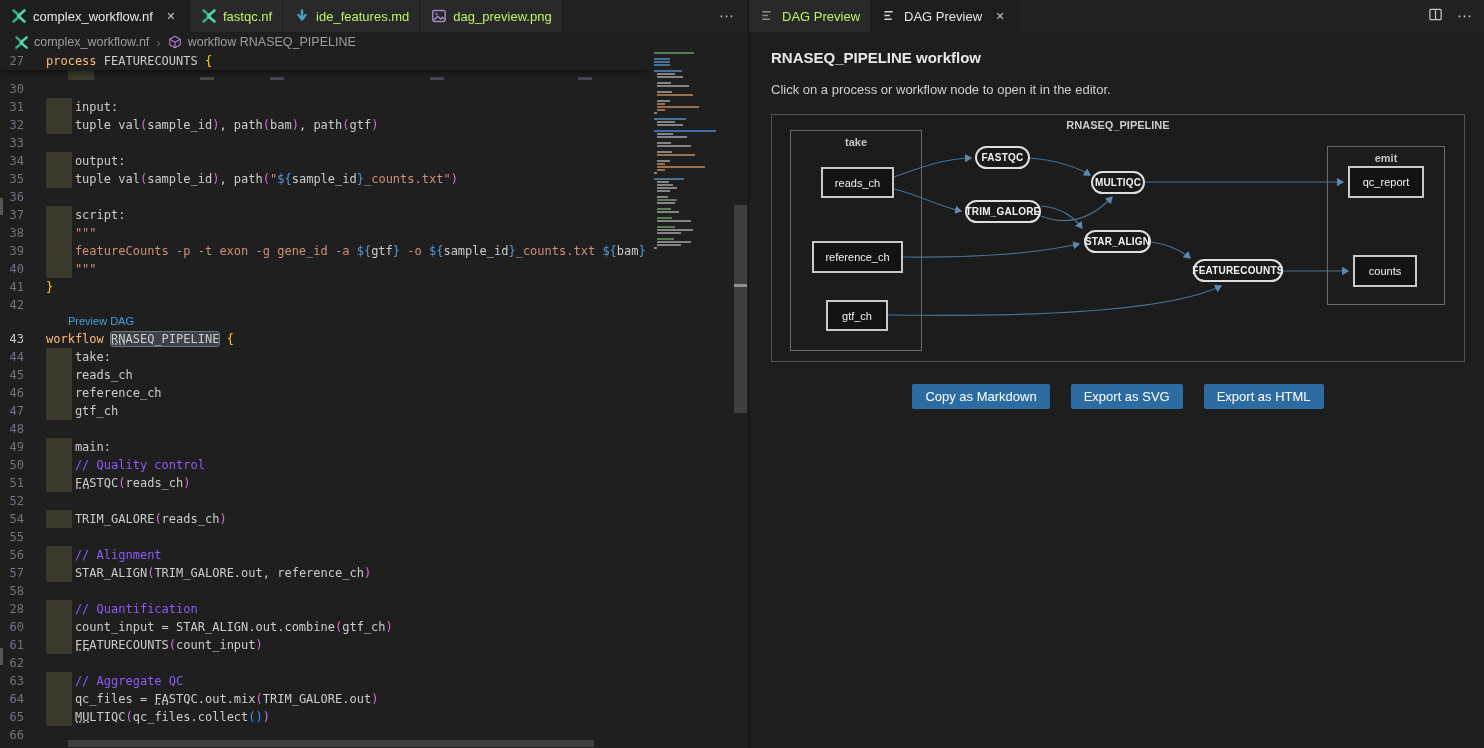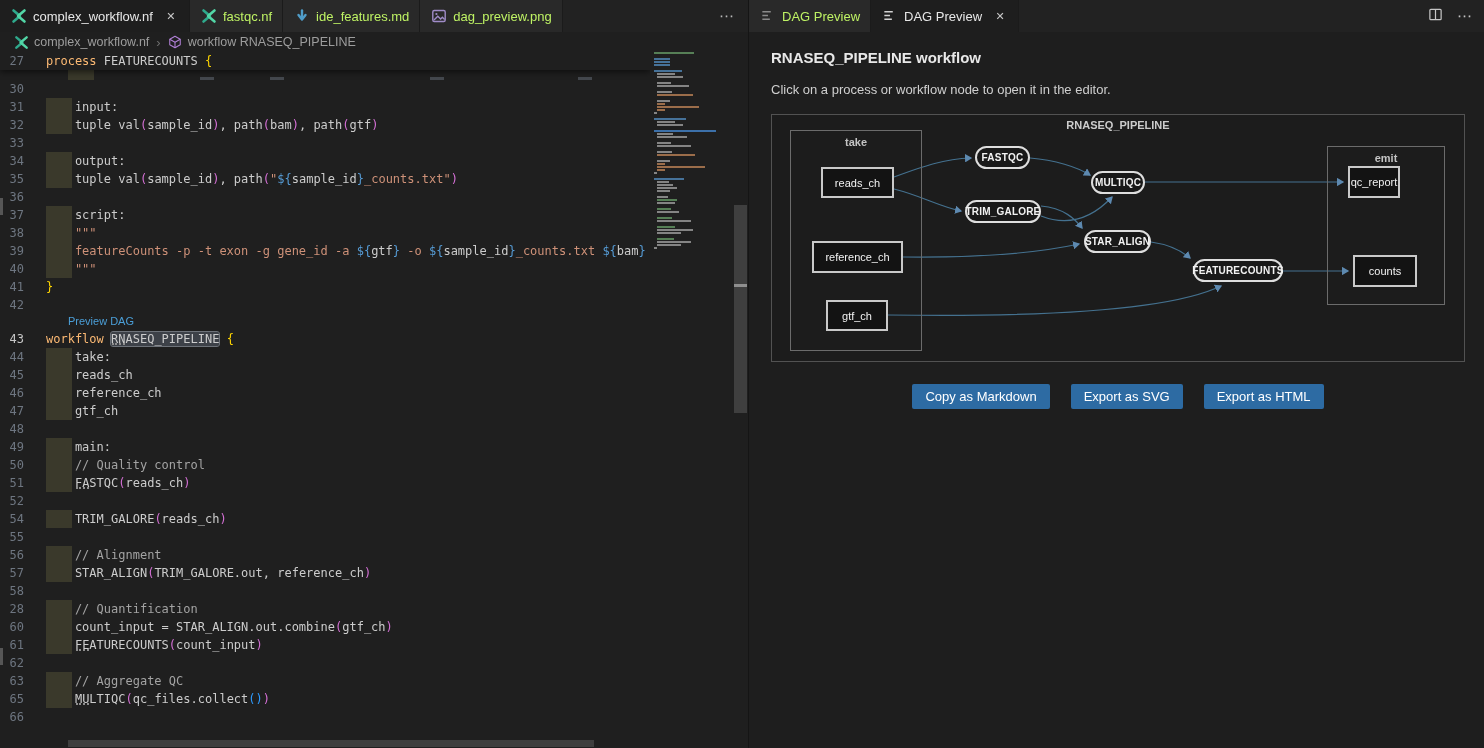--- a/index.html
+++ b/index.html
@@ -33,21 +33,21 @@
   .row.cur .gut { color:#c6c6c6; }
   .lc { flex:1; white-space:pre; position:relative; }
   .lc span { position:relative; }
   .row.ind .lc::before { content:""; position:absolute; left:0; top:0; bottom:0; width:26px; background:#3a392b; }
   .sticky { position:relative; z-index:5; background:#1f1f1f; box-shadow:0 2px 6px rgba(0,0,0,.55); }
   .sliver { position:relative; height:10px; overflow:hidden; }
   .sliver .ol { position:absolute; left:68px; top:0; bottom:0; width:26px; background:#3a392b; }
   .sliver .mk { position:absolute; bottom:0; height:3px; width:14px; background:#44484e; }
   .lens-row { height:16px; line-height:15px; padding-left:68px; font-family:"Liberation Sans",sans-serif;
               font-size:11px; color:#4b9fd8; cursor:pointer; }
-  .kw{color:#fdba74} .tx{color:#cccccc} .cm{color:#a3a3a3} .st{color:#ce9178}
+  .kw{color:#fdba74} .tx{color:#cccccc} .cm{color:#8b5cf6} .st{color:#ce9178}
   .b1{color:#ffd602} .b2{color:#d570d6} .b3{color:#2e9cff} .it{color:#569cd6}
   .hl{background:#3d4148; outline:1px solid #6d7279; border-radius:2px;}
   .hint::after{content:""; position:absolute; left:1px; bottom:1px; width:13px; border-bottom:2px dotted #8f8f8f;}
 
   .minimap { position:absolute; top:0; right:15px; width:83px; bottom:0; background:#1f1f1f; }
   .minimap .mrow { height:1.5px; margin:0 0 1.5px 4px; opacity:.9; }
   .mw{background:#8f8f8f} .mg{background:#5c8a5c} .mb{background:#4a7ba6} .mo{background:#a8764f} .mB{background:#3f79b8}
   .vscroll { position:absolute; top:0; right:0; width:15px; bottom:0; }
   .vthumb { position:absolute; right:1px; width:13px; top:153px; height:208px; background:#3f3f3f; }
   .vmark  { position:absolute; right:1px; width:13px; top:232px; height:3px; background:#8f8f8f; }
@@ -282,20 +282,24 @@
             </div>
             <div class="row">
               <span class="gut">62</span>
               <span class="lc"></span>
             </div>
             <div class="row ind">
               <span class="gut">63</span>
               <span class="lc"><span class="cm">    // Aggregate QC</span></span>
             </div>
             <div class="row ind">
+              <span class="gut">64</span>
+              <span class="lc"><span class="tx">    qc_files = </span><span class="tx hint">FASTQC</span><span class="tx">.out.mix</span><span class="b2">(</span><span class="tx">TRIM_GALORE.out</span><span class="b2">)</span></span>
+            </div>
+            <div class="row ind">
               <span class="gut">65</span>
               <span class="lc"><span class="tx">    </span><span class="tx hint">MULTIQC</span><span class="b2">(</span><span class="tx">qc_files.collect</span><span class="b3">(</span><span class="b3">)</span><span class="b2">)</span></span>
             </div>
             <div class="row">
               <span class="gut">66</span>
               <span class="lc"></span>
             </div>
           </div>
       </div>
       <div class="minimap" id="minimap">
@@ -431,21 +435,21 @@
           </svg>
           <div class="cluster" style="left: 555px; top: 31px; width: 118px; height: 159px;">
             <div class="clabel">emit</div>
           </div>
           <div class="cluster" style="left: 18px; top: 15px; width: 132px; height: 221px;">
             <div class="clabel">take</div>
           </div>
           <div class="dnode io" style="left: 49px; top: 52px; width: 73px; height: 31px;">reads_ch</div>
           <div class="dnode io" style="left: 40px; top: 126px; width: 91px; height: 32px;">reference_ch</div>
           <div class="dnode io" style="left: 54px; top: 185px; width: 62px; height: 31px;">gtf_ch</div>
-          <div class="dnode io" style="left: 576px; top: 51px; width: 52px; height: 32px;">qc_report</div>
+          <div class="dnode io" style="left: 576px; top: 51px; width: 76px; height: 32px;">qc_report</div>
           <div class="dnode io" style="left: 581px; top: 140px; width: 64px; height: 32px;">counts</div>
           <div class="dnode process" style="left: 203px; top: 31px; width: 55px; height: 23px;">FASTQC</div>
           <div class="dnode process" style="left: 193px; top: 85px; width: 76px; height: 23px;">TRIM_GALORE</div>
           <div class="dnode process" style="left: 319px; top: 56px; width: 54px; height: 23px;">MULTIQC</div>
           <div class="dnode process" style="left: 312px; top: 115px; width: 67px; height: 23px;">STAR_ALIGN</div>
           <div class="dnode process" style="left: 421px; top: 144px; width: 90px; height: 23px;">FEATURECOUNTS</div>
         </div>
 
       <div class="btn-wrap">
         <button class="btn">Copy as Markdown</button>

